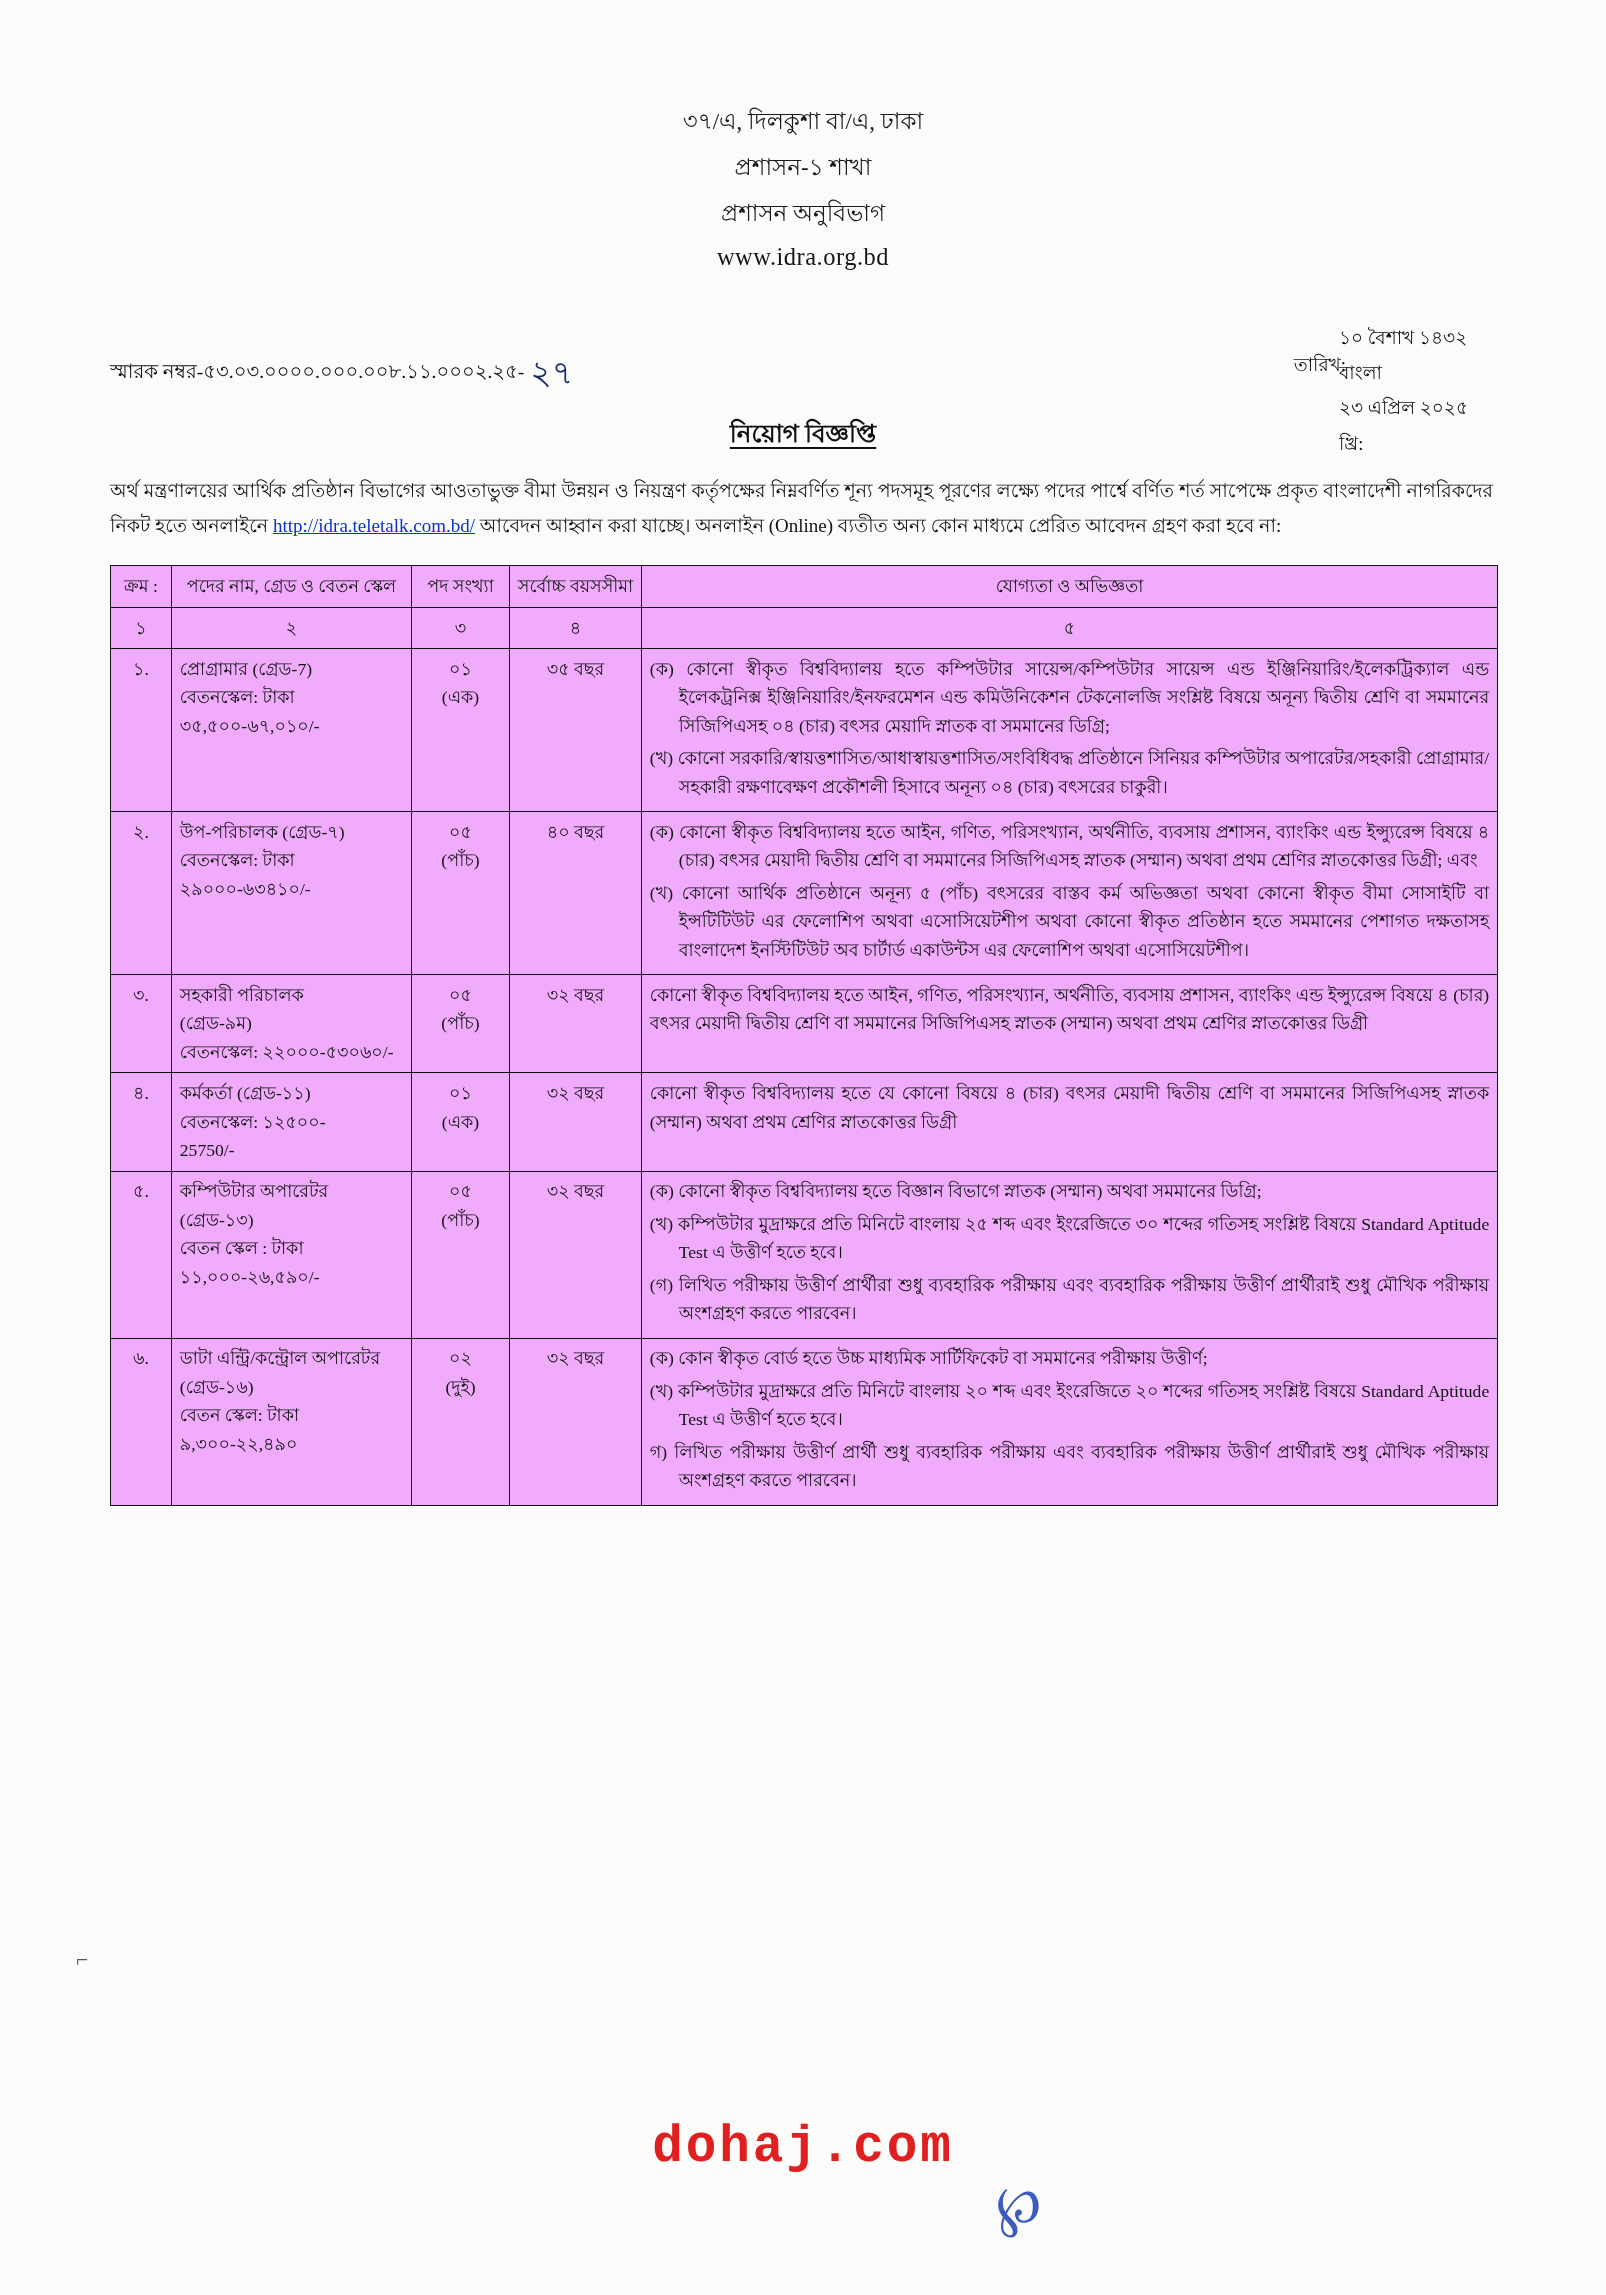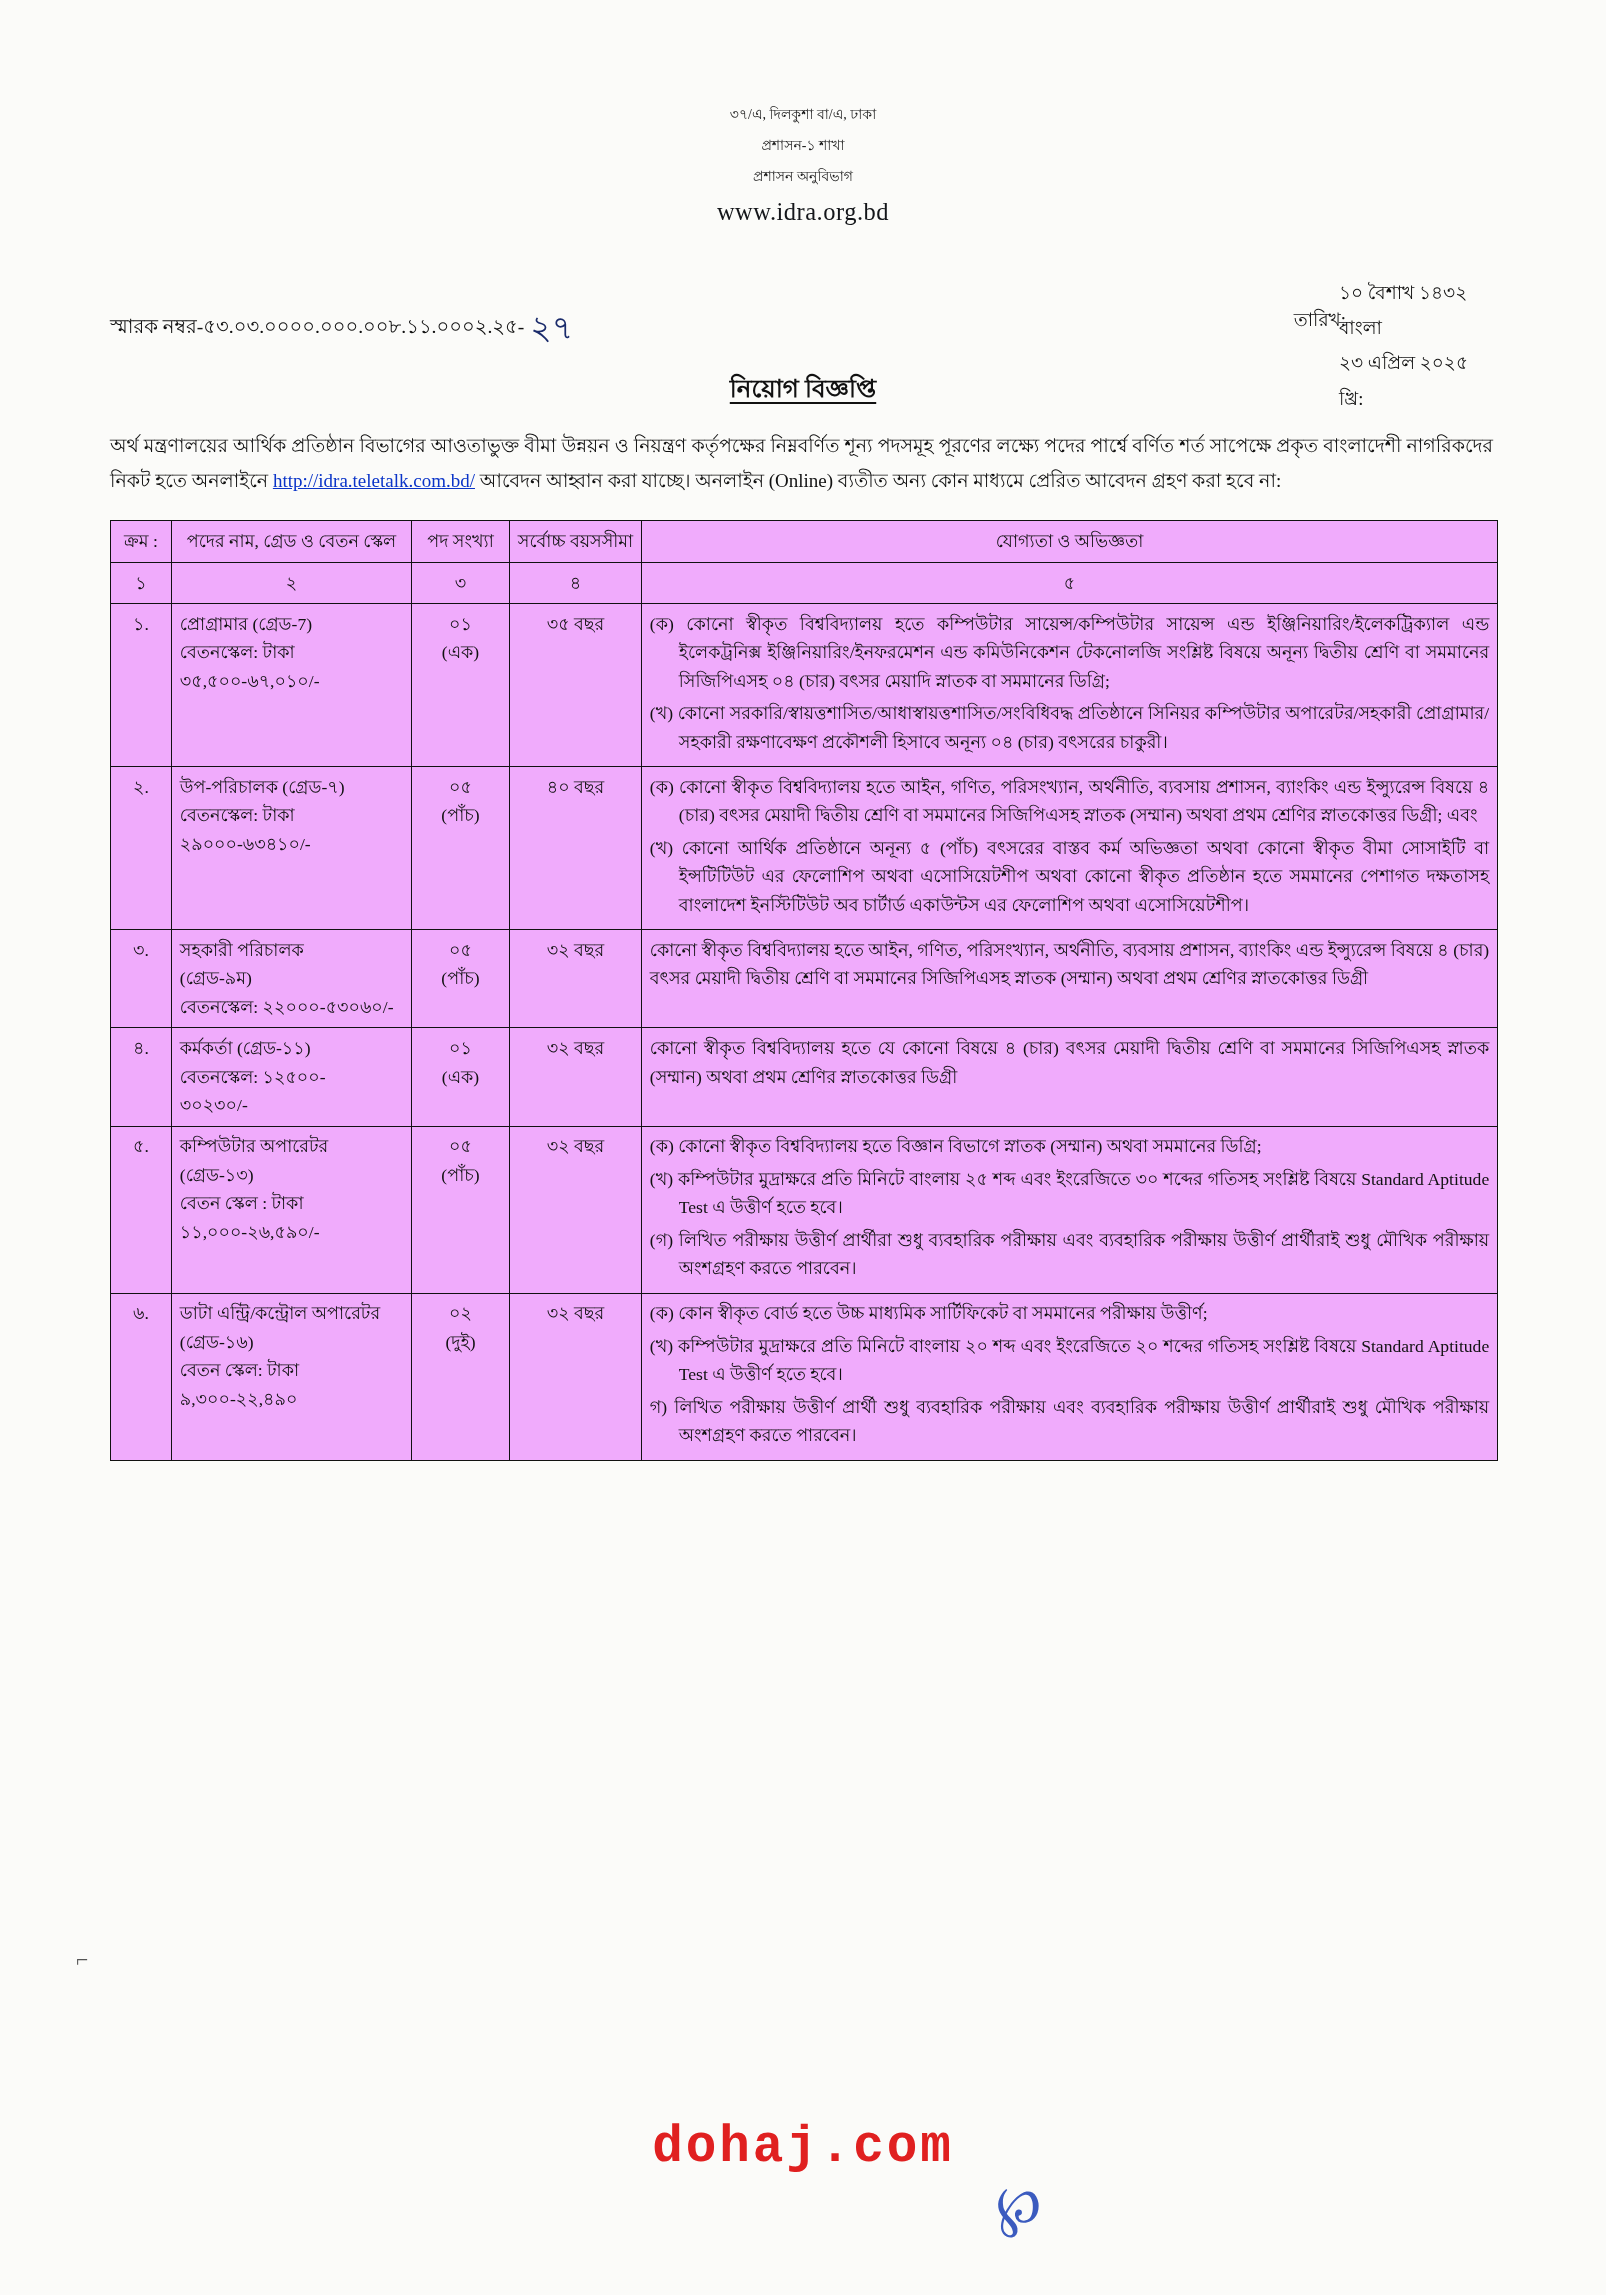--- a/index.html
+++ b/index.html
@@ -89,21 +89,21 @@
     color: #2b2b2b;
   }
   .org-title {
     font-size: 29px;
     font-weight: bold;
     letter-spacing: 0.4px;
     color: #121212;
     margin: 0 0 11.8px 0;
   }
   .org-line {
-    font-size: 14px;
+    font-size: 23px;
     color: #1a1a1a;
     margin: 0 0 6.9px 0;
   }
   .org-url {
     font-size: 24.5px;
     color: #14161a;
     margin-top: 8.8px;
     letter-spacing: 0.5px;
   }
   
@@ -337,21 +337,21 @@
         <td class="qual">
           <p>কোনো স্বীকৃত বিশ্ববিদ্যালয় হতে আইন, গণিত, পরিসংখ্যান, অর্থনীতি, ব্যবসায় প্রশাসন, ব্যাংকিং এন্ড ইন্স্যুরেন্স বিষয়ে ৪ (চার) বৎসর মেয়াদী দ্বিতীয় শ্রেণি বা সমমানের সিজিপিএসহ স্নাতক (সম্মান) অথবা প্রথম শ্রেণির স্নাতকোত্তর ডিগ্রী</p>
         </td>
       </tr>
 
       <tr>
         <td class="num">৪.</td>
         <td class="post">
           <div>কর্মকর্তা (গ্রেড-১১)</div>
           <div>বেতনস্কেল: ১২৫০০-</div>
-          <div>৩০২৩০/-</div>
+          <div>25750/-</div>
         </td>
         <td class="count">
           <div>০১</div>
           <div>(এক)</div>
         </td>
         <td class="age">৩২ বছর</td>
         <td class="qual">
           <p>কোনো স্বীকৃত বিশ্ববিদ্যালয় হতে যে কোনো বিষয়ে ৪ (চার) বৎসর মেয়াদী দ্বিতীয় শ্রেণি বা সমমানের সিজিপিএসহ স্নাতক (সম্মান) অথবা প্রথম শ্রেণির স্নাতকোত্তর ডিগ্রী</p>
         </td>
       </tr>

